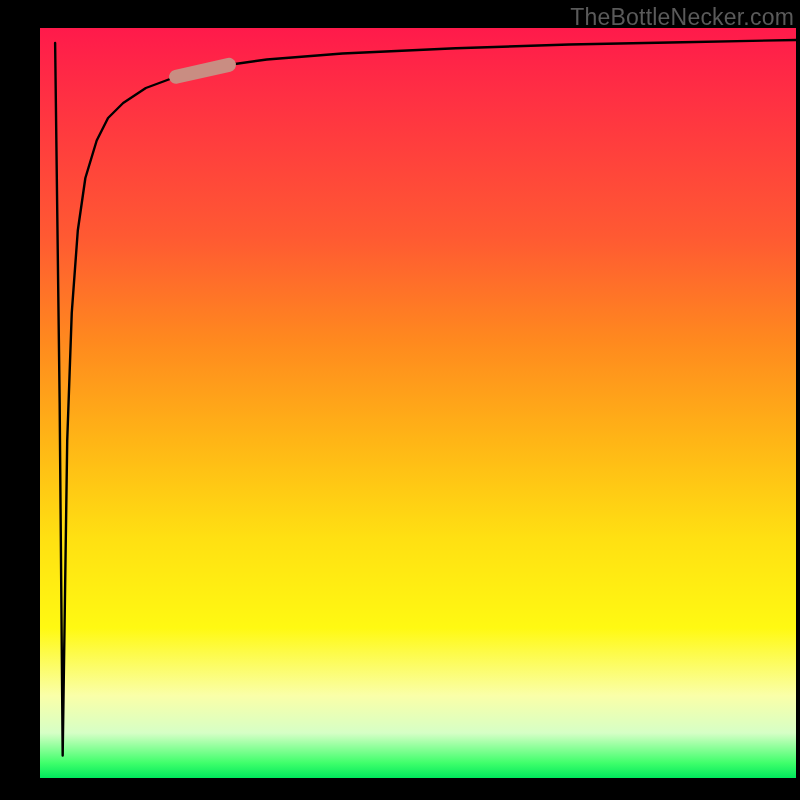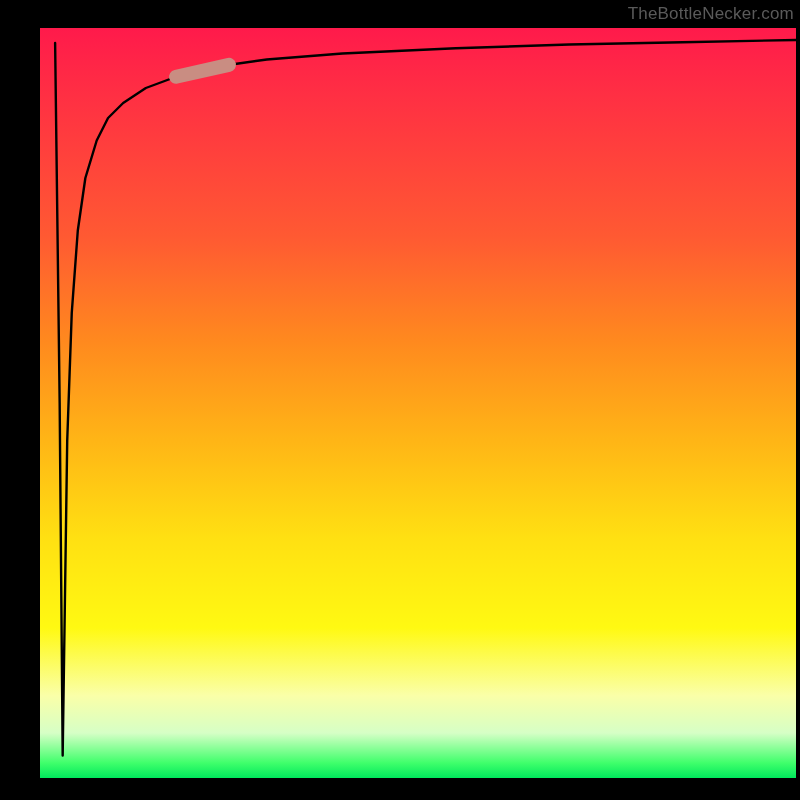--- a/index.html
+++ b/index.html
@@ -36,21 +36,21 @@
       #d6ffc6 94%,
       #3fff6b 98%,
       #00e85c 100%
     );
   }
   .watermark {
     position: absolute;
     top: 4px;
     right: 6px;
     font-family: Arial, Helvetica, sans-serif;
-    font-size: 17px;
+    font-size: 23px;
     color: #5a5a5a;
     letter-spacing: 0.2px;
     user-select: none;
   }
   svg.curve {
     position: absolute;
     left: 0;
     top: 0;
     width: 756px;
     height: 750px;

